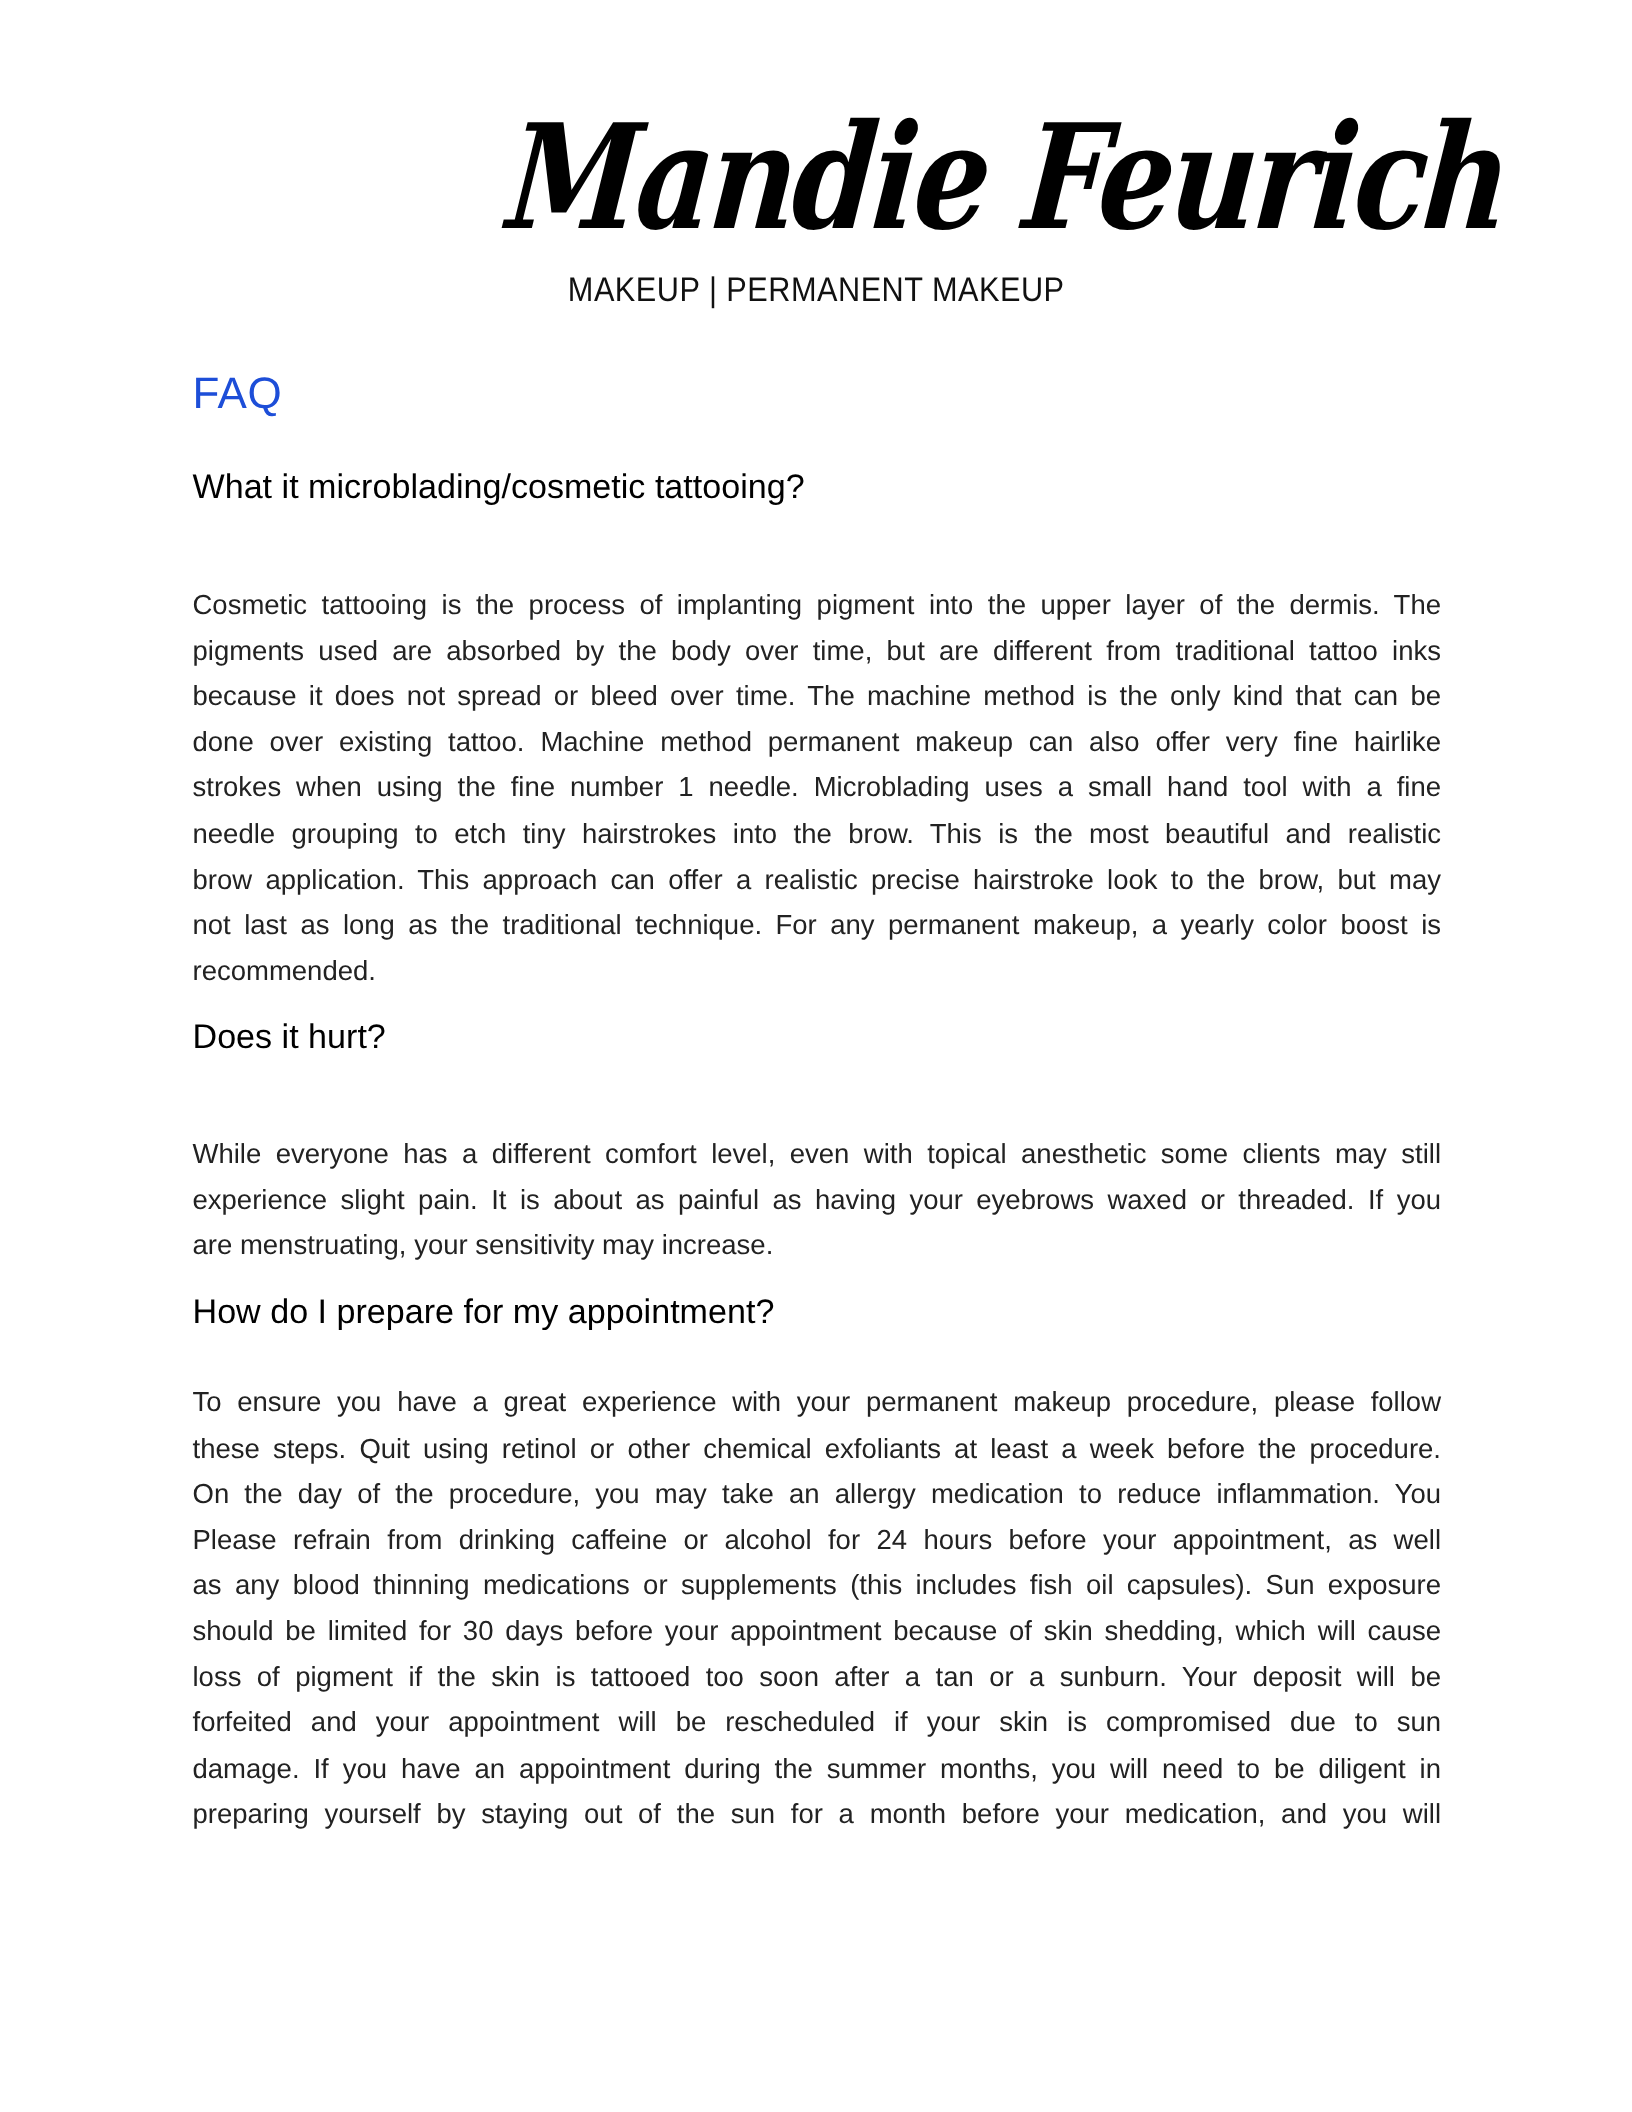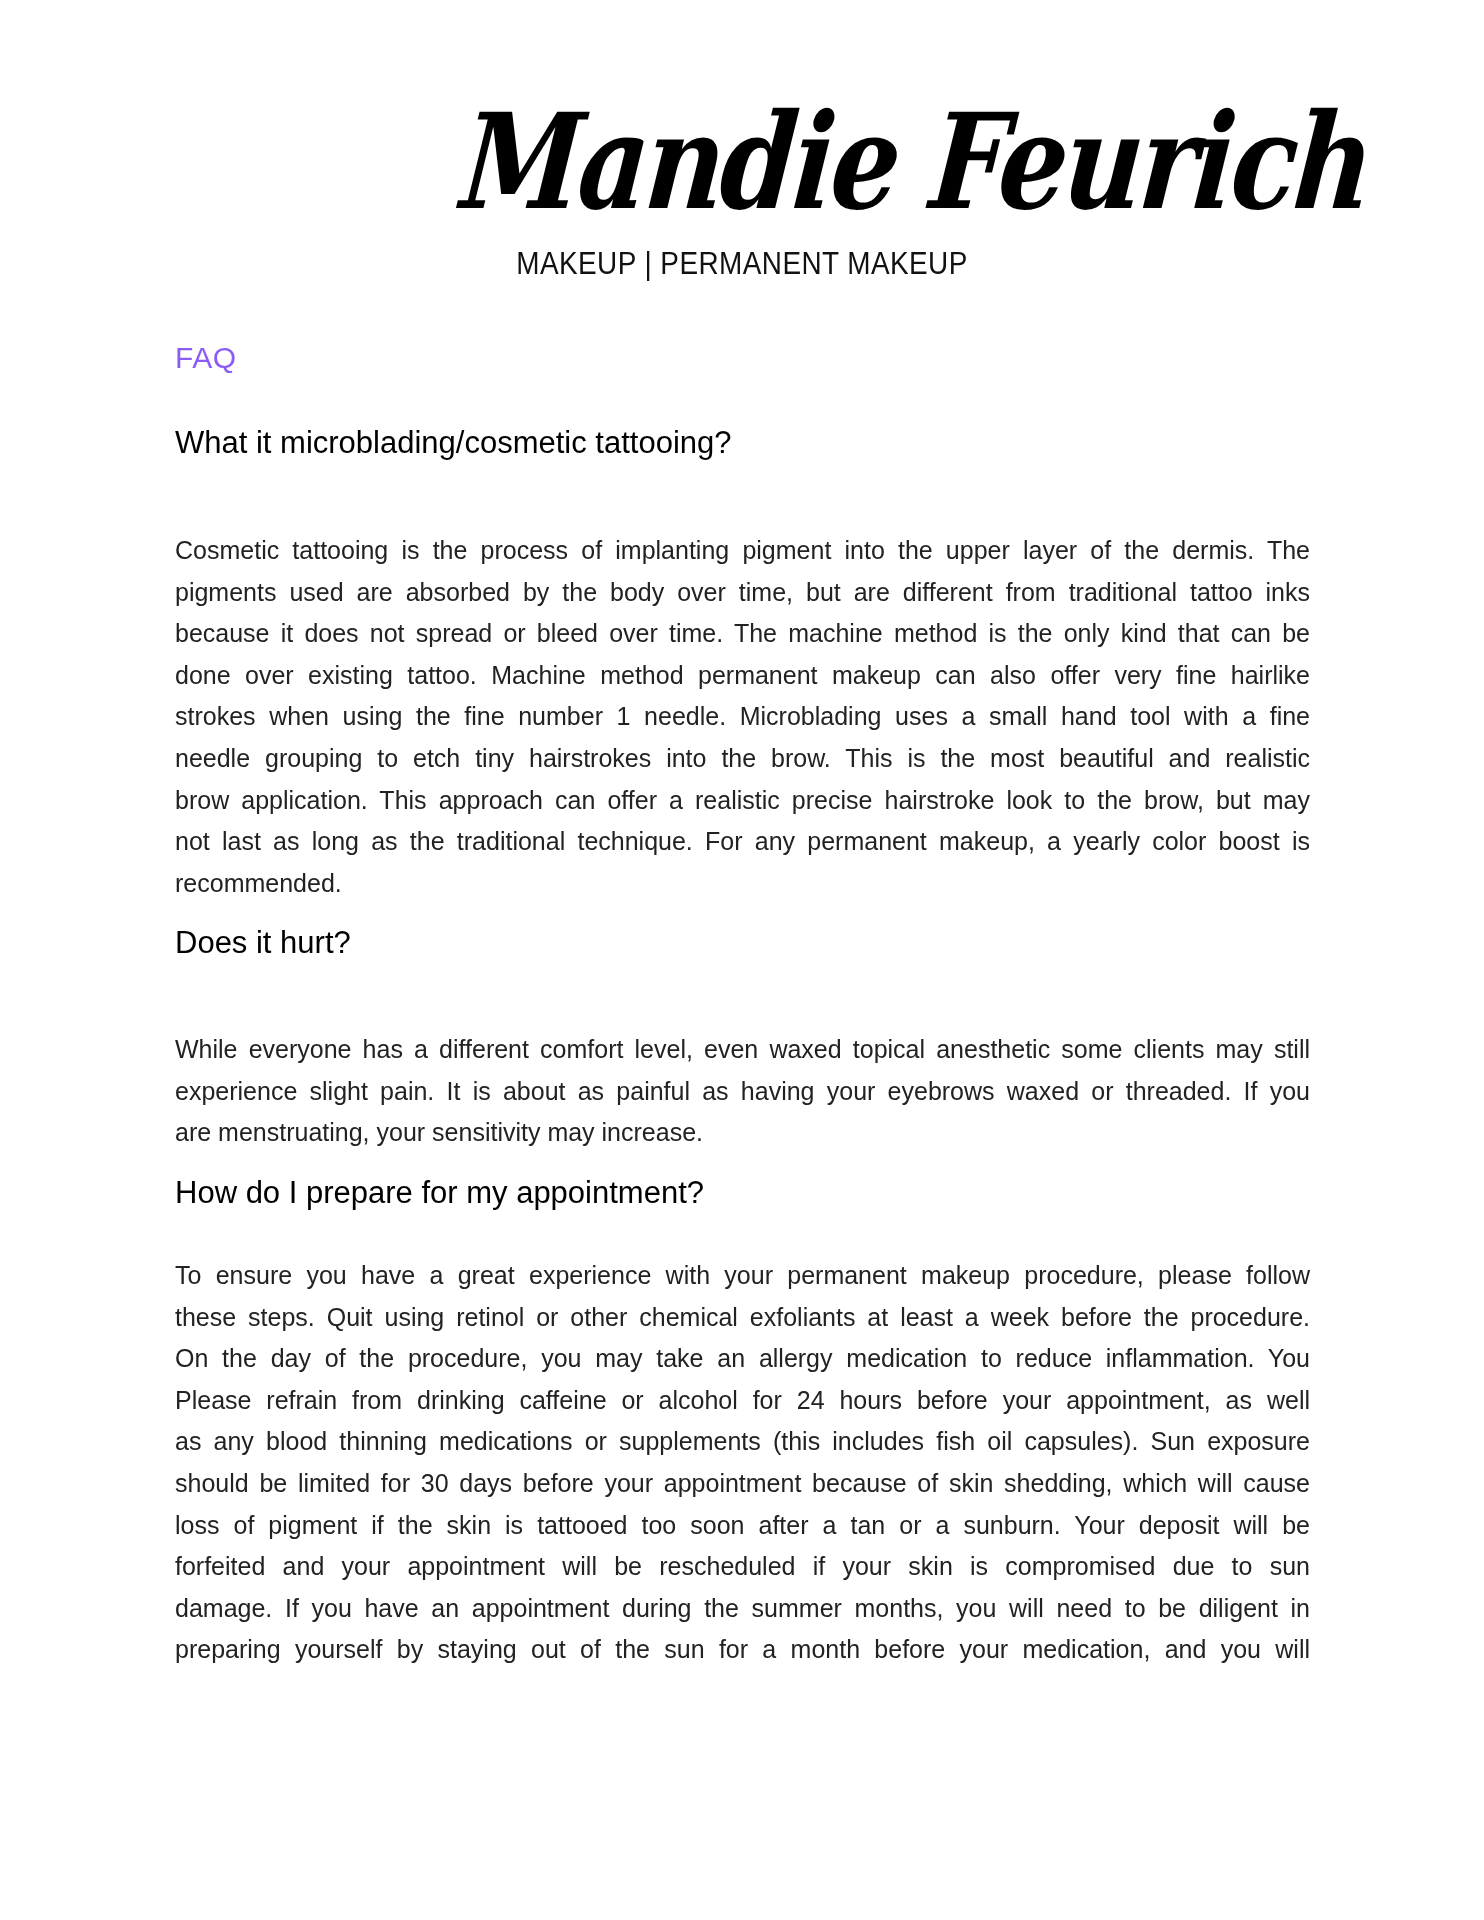--- a/index.html
+++ b/index.html
@@ -50,24 +50,24 @@
     font-weight: 300;
     letter-spacing: 0.5px;
     color: #111;
     transform: scaleX(0.9);
     white-space: nowrap;
   }
   .faq-title {
     position: absolute;
     left: 175px;
     top: 340px;
-    font-size: 30px;
+    font-size: 40px;
     line-height: 36px;
     font-weight: 300;
-    color: #8b5cf6;
+    color: #1d4ed8;
     letter-spacing: 0.5px;
   }
   .q {
     position: absolute;
     left: 175px;
     font-size: 31px;
     line-height: 36px;
     color: #000;
     white-space: nowrap;
   }
@@ -120,21 +120,21 @@
   <div class="line"><span>done over existing tattoo. Machine method permanent makeup can also offer very fine hairlike</span></div>
   <div class="line"><span>strokes when using the fine number 1 needle. Microblading uses a small hand tool with a fine</span></div>
   <div class="line"><span>needle grouping to etch tiny hairstrokes into the brow. This is the most beautiful and realistic</span></div>
   <div class="line"><span>brow application. This approach can offer a realistic precise hairstroke look to the brow, but may</span></div>
   <div class="line"><span>not last as long as the traditional technique. For any permanent makeup, a yearly color boost is</span></div>
   <div class="line last"><span>recommended.</span></div>
 </div>
 
 <div class="q" style="top:925px;">Does it hurt?</div>
 <div class="para" style="top:1006px;">
-  <div class="line"><span>While everyone has a different comfort level, even waxed topical anesthetic some clients may still</span></div>
+  <div class="line"><span>While everyone has a different comfort level, even with topical anesthetic some clients may still</span></div>
   <div class="line"><span>experience slight pain. It is about as painful as having your eyebrows waxed or threaded. If you</span></div>
   <div class="line last"><span>are menstruating, your sensitivity may increase.</span></div>
 </div>
 
 <div class="q" style="top:1175px;">How do I prepare for my appointment?</div>
 <div class="para" style="top:1232px;">
   <div class="line"><span>To ensure you have a great experience with your permanent makeup procedure, please follow</span></div>
   <div class="line"><span>these steps. Quit using retinol or other chemical exfoliants at least a week before the procedure.</span></div>
   <div class="line"><span>On the day of the procedure, you may take an allergy medication to reduce inflammation. You</span></div>
   <div class="line"><span>Please refrain from drinking caffeine or alcohol for 24 hours before your appointment, as well</span></div>

